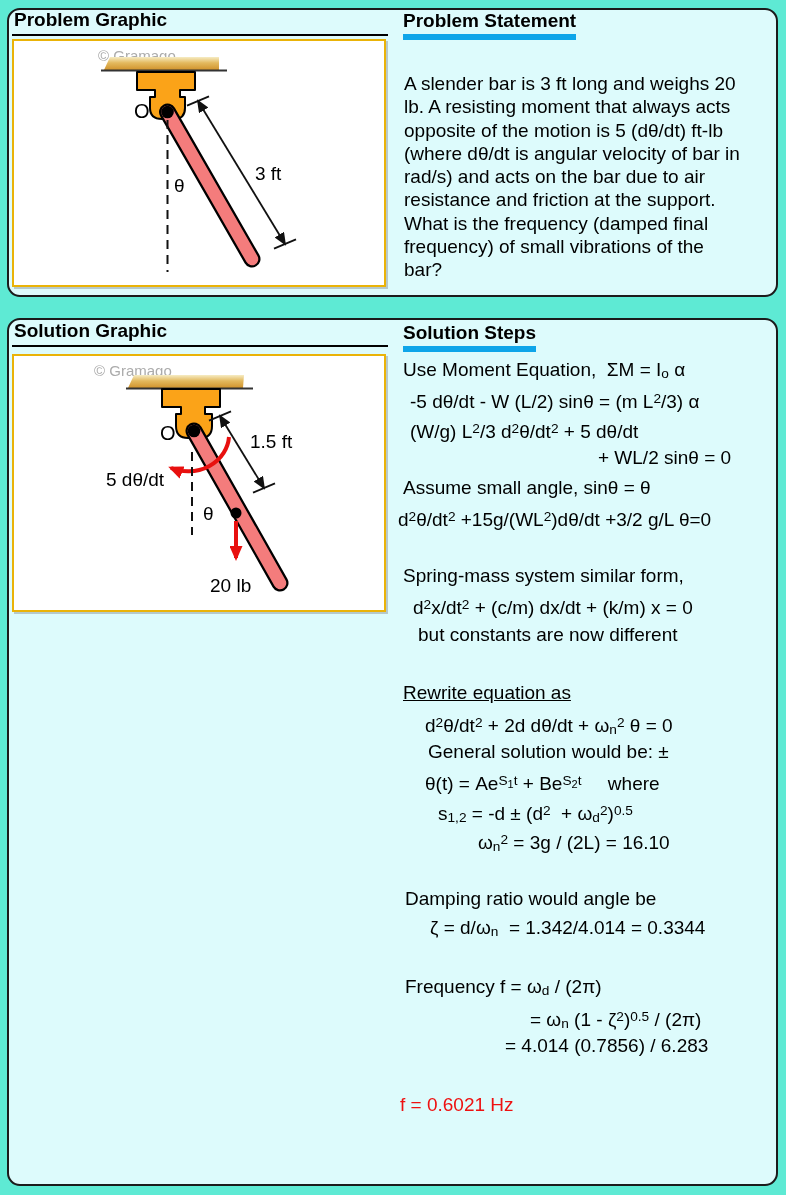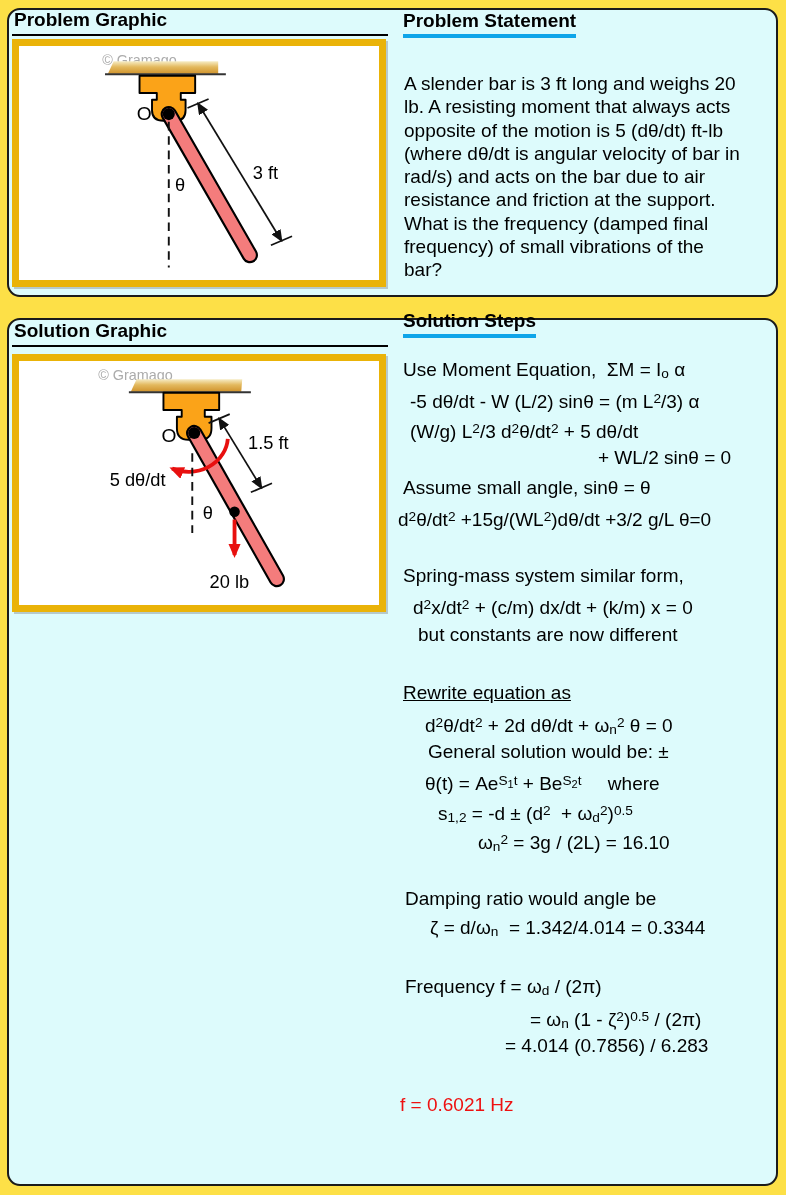--- a/index.html
+++ b/index.html
@@ -1,31 +1,31 @@
 <!DOCTYPE html>
 <html><head>
 <meta charset="utf-8">
 <style>
   html,body{margin:0;padding:0;background:#FFFFCB;}
-  .stage{position:relative;width:786px;height:1195px;background:#fde047;overflow:hidden;
+  .stage{position:relative;width:786px;height:1195px;background:#5eead4;overflow:hidden;
          font-family:"Liberation Sans",sans-serif;color:#000;}
   .panel{position:absolute;box-sizing:border-box;background:#DDFBFC;
          border:2px solid #1b1b1b;border-radius:13px;}
   #problem-panel{left:7px;top:8px;width:771px;height:289px;}
   #solution-panel{left:7px;top:318px;width:771px;height:868px;}
   .col-title{position:absolute;font-size:19px;font-weight:bold;line-height:22px;
              border-bottom:2px solid #000;padding:0 0 3px 2px;box-sizing:border-box;}
   #problem-graphic-title{left:12px;top:9px;width:376px;}
   #solution-graphic-title{left:12px;top:320px;width:376px;}
   .right-title{position:absolute;font-size:19px;font-weight:bold;line-height:22px;
-               border-bottom:4px solid #0ea5e9;padding-bottom:2px;}
+               border-bottom:6px solid #0ea5e9;padding-bottom:2px;}
   #problem-statement-title{left:403px;top:10px;}
-  #solution-steps-title{left:403px;top:310px;}
+  #solution-steps-title{left:403px;top:322px;}
   .graphic-box{position:absolute;box-sizing:border-box;background:#fff;
-               border:7px solid #eab308;box-shadow:2px 2px 0 rgba(110,110,110,.35);}
+               border:2px solid #eab308;box-shadow:2px 2px 0 rgba(110,110,110,.35);}
   #problem-box{left:12px;top:39px;width:374px;height:248px;}
   #solution-box{left:12px;top:354px;width:374px;height:258px;}
   .graphic-box svg{display:block;width:100%;height:100%;}
   #statement-text{position:absolute;left:404px;top:44px;width:372px;
                   font-size:19px;line-height:23.3px;margin-top:28px;}
   #statement-text div{white-space:pre;}
   #steps-text{position:absolute;left:395px;top:355px;width:388px;font-size:19px;}
   .eq-line{height:29.4px;line-height:29.4px;white-space:pre;}
   .sup{font-size:72%;vertical-align:0.38em;}
   .sub{font-size:72%;vertical-align:-0.14em;}

